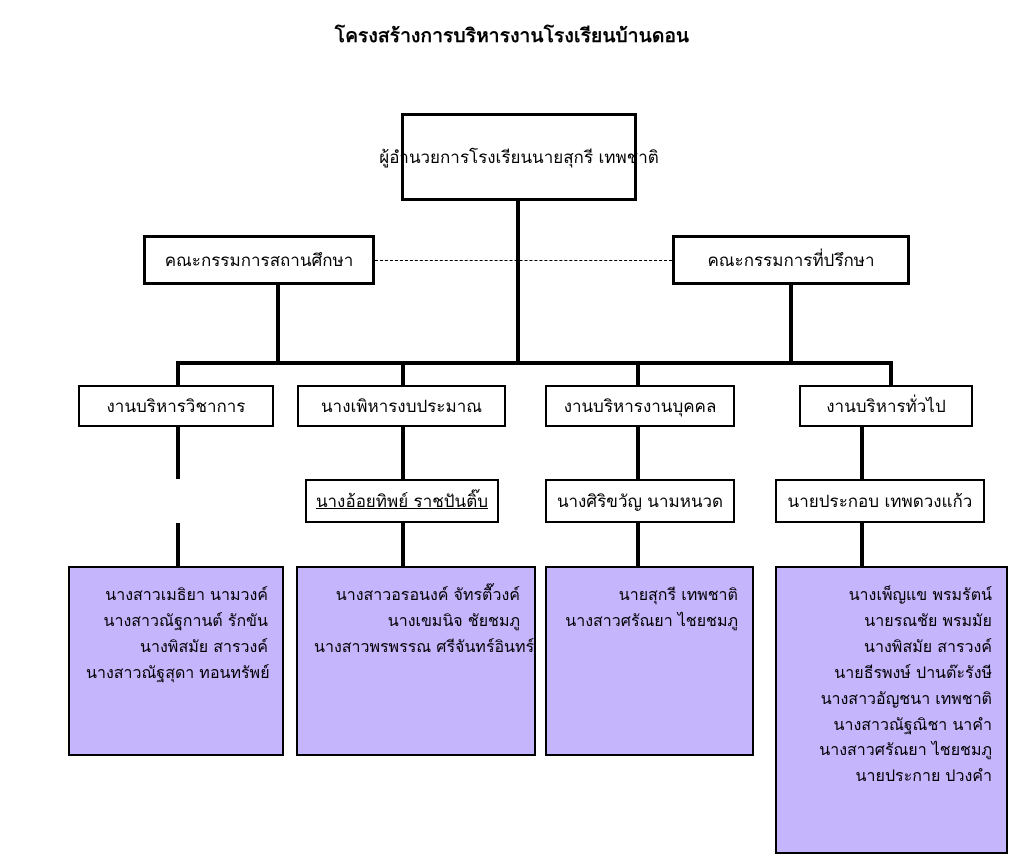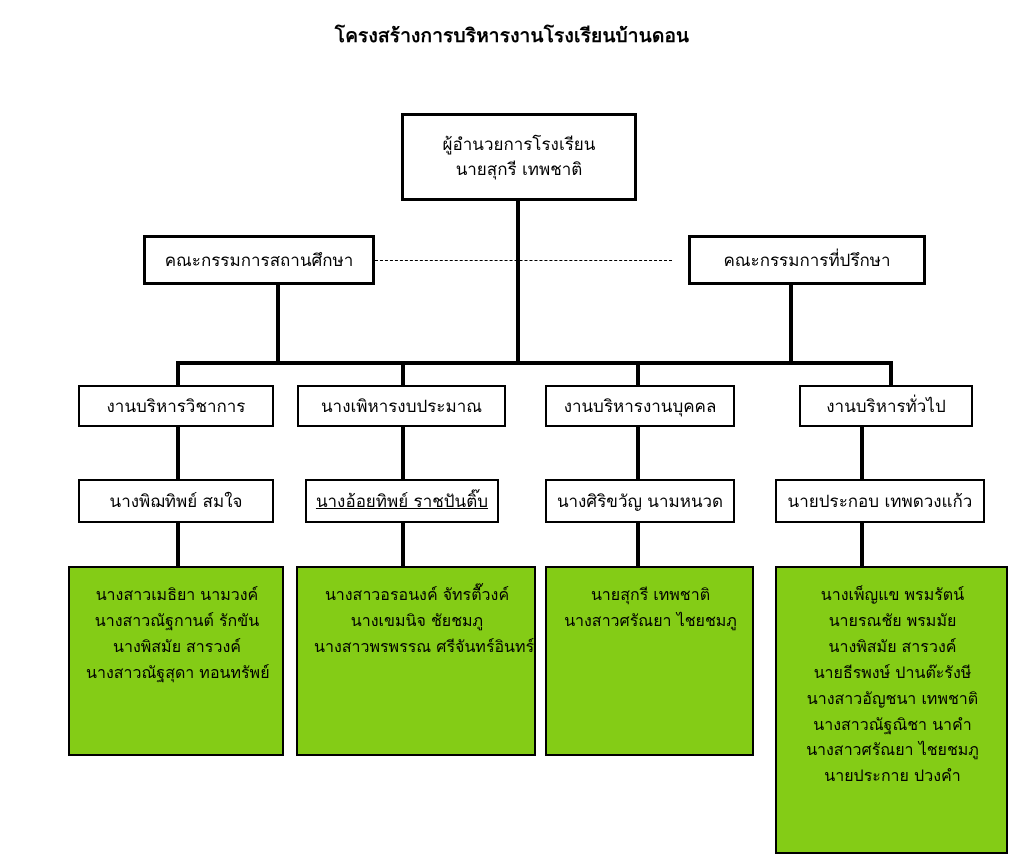--- a/index.html
+++ b/index.html
@@ -27,41 +27,40 @@
     font-size: 19px;
     font-weight: bold;
     letter-spacing: 0.2px;
   }
   .node {
     position: absolute;
     box-sizing: border-box;
     border: 3px solid #000000;
     background: #ffffff;
     display: flex;
-    flex-direction: column;
     align-items: center;
     justify-content: center;
     text-align: center;
     font-size: 17px;
     line-height: 1.45;
     z-index: 3;
   }
   .node .line {
     display: block;
     white-space: nowrap;
   }
   .node.thin {
     border-width: 2px;
   }
   .staff {
     position: absolute;
     box-sizing: border-box;
     border: 2px solid #000000;
-    background: #84cc16;
-    text-align: center;
+    background: #c4b5fd;
+    text-align: right;
     font-size: 16px;
     line-height: 1.62;
     padding: 14px 14px 8px 16px;
     z-index: 3;
   }
   .staff .line {
     display: block;
     white-space: nowrap;
   }
   .conn {
@@ -85,39 +84,36 @@
   <div class="node" style="left:401px; top:113px; width:236px; height:88px;">
     <span class="line">ผู้อำนวยการโรงเรียน</span>
     <span class="line">นายสุกรี  เทพชาติ</span>
   </div>
 
   <div class="conn" style="left:516px; top:201px; width:4px; height:161px;"></div>
 
   <div class="node" style="left:143px; top:235px; width:232px; height:50px;">
     <span class="line">คณะกรรมการสถานศึกษา</span>
   </div>
-  <div class="node" style="left:688px; top:235px; width:238px; height:50px;">
+  <div class="node" style="left:672px; top:235px; width:238px; height:50px;">
     <span class="line">คณะกรรมการที่ปรึกษา</span>
   </div>
 
   <div class="dashed" style="left:375px; top:260px; width:297px;"></div>
 
   <div class="conn" style="left:276px; top:285px; width:4px; height:77px;"></div>
   <div class="conn" style="left:789px; top:285px; width:4px; height:77px;"></div>
 
   <div class="conn" style="left:176px; top:361px; width:717px; height:4px;"></div>
 
   <div class="conn" style="left:176px; top:361px; width:4px; height:24px;"></div>
   <div class="node thin" style="left:78px; top:385px; width:196px; height:42px;">
     <span class="line">งานบริหารวิชาการ</span>
   </div>
   <div class="conn" style="left:176px; top:427px; width:4px; height:52px;"></div>
-  <div class="node thin" style="left:78px; top:479px; width:196px; height:44px;">
-    <span class="line">นางพิฌทิพย์  สมใจ</span>
-  </div>
   <div class="conn" style="left:176px; top:523px; width:4px; height:45px;"></div>
   <div class="staff" style="left:68px; top:566px; width:216px; height:190px;">
     <span class="line">นางสาวเมธิยา  นามวงค์</span>
     <span class="line">นางสาวณัฐกานต์  รักขัน</span>
     <span class="line">นางพิสมัย  สารวงค์</span>
     <span class="line">นางสาวณัฐสุดา  ทอนทรัพย์</span>
   </div>
 
   <div class="conn" style="left:401px; top:361px; width:4px; height:24px;"></div>
   <div class="node thin" style="left:297px; top:385px; width:209px; height:42px;">

